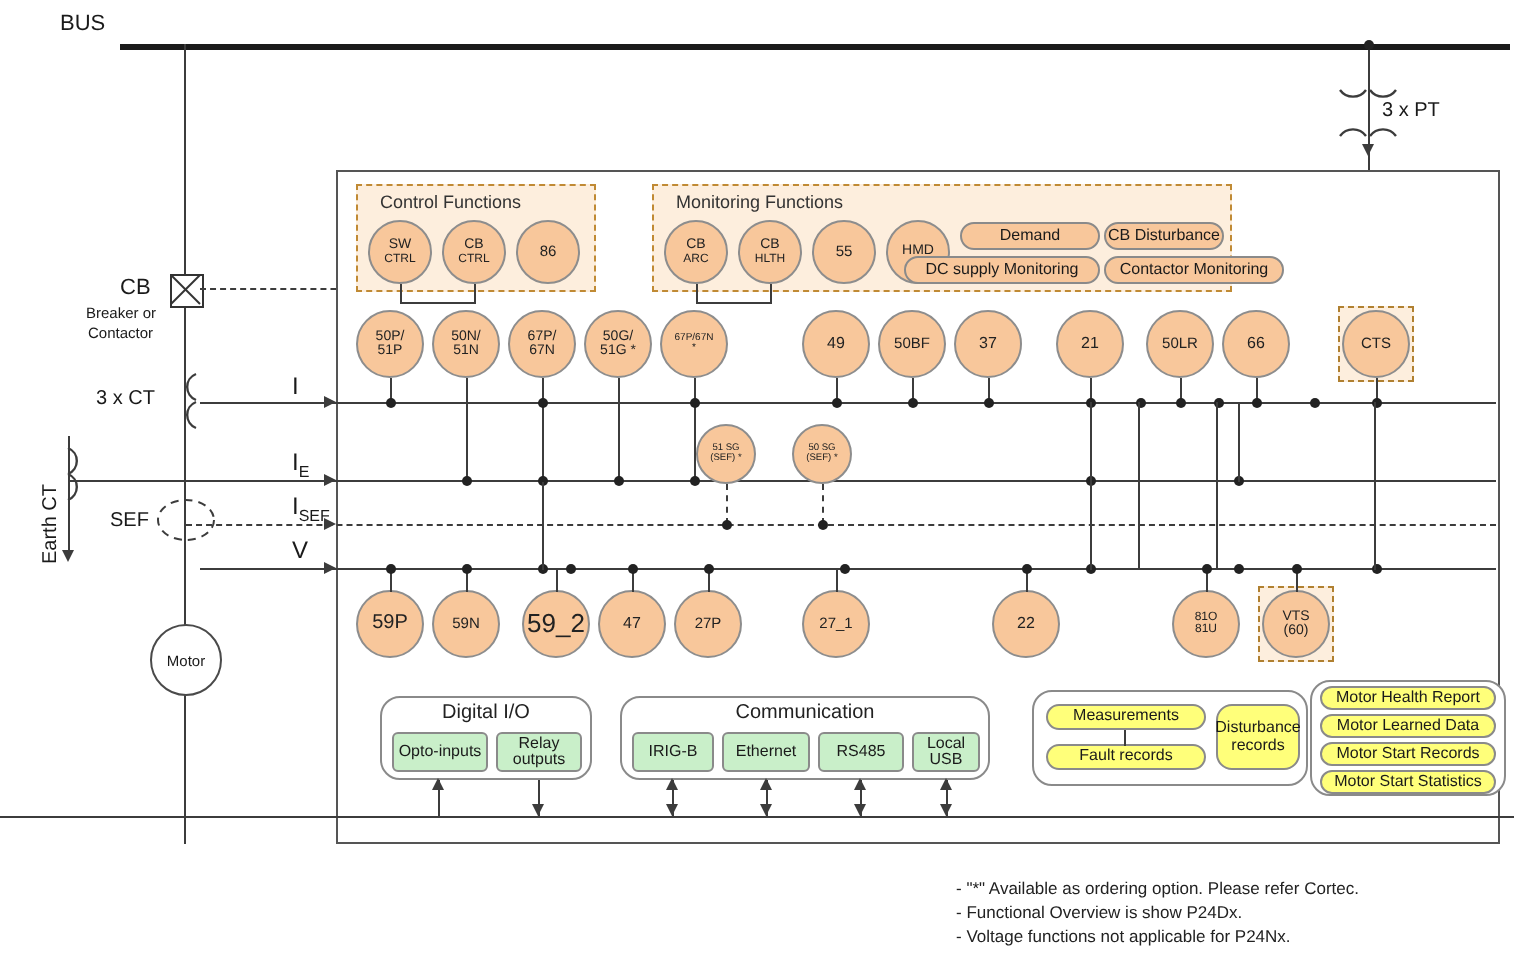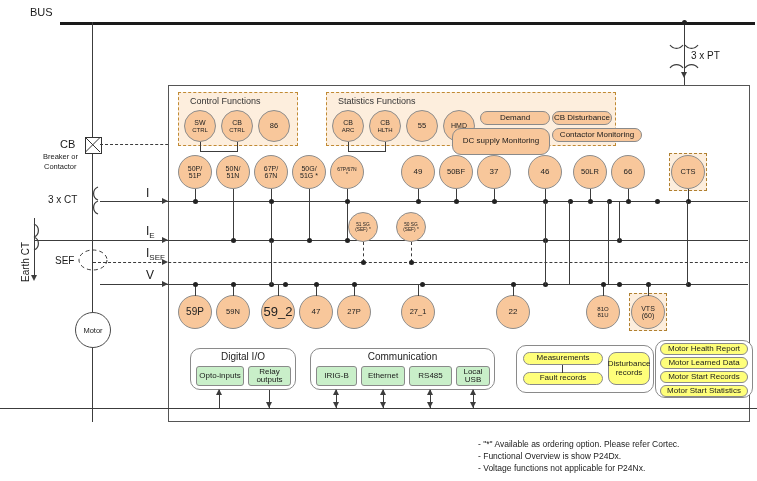--- a/index.html
+++ b/index.html
@@ -144,21 +144,21 @@
     <span style="font-size:6px;">CTRL</span>
   </div>
   <div class="circ" style="left:258px;top:110px;width:32px;height:32px;font-size:7.5px;">
     <span>86</span>
   </div>
   <div class="ln vln" style="left:200px;top:142px;height:10px;"></div>
   <div class="ln vln" style="left:237px;top:142px;height:10px;"></div>
   <div class="ln hln" style="left:200px;top:151px;width:38px;"></div>
 
   <div class="dbox" style="left:326px;top:92px;width:290px;height:54px;"></div>
-  <div class="dbox-t" style="left:338px;top:96px;">Statistics Functions</div>
+  <div class="dbox-t" style="left:338px;top:96px;">Monitoring Functions</div>
 
   <div class="circ" style="left:332px;top:110px;width:32px;height:32px;font-size:7px;">
     <span>CB</span>
     <span style="font-size:6px;">ARC</span>
   </div>
   <div class="circ" style="left:369px;top:110px;width:32px;height:32px;font-size:7px;">
     <span>CB</span>
     <span style="font-size:6px;">HLTH</span>
   </div>
   <div class="circ" style="left:406px;top:110px;width:32px;height:32px;font-size:7.5px;">
@@ -167,21 +167,21 @@
   <div class="circ" style="left:443px;top:110px;width:32px;height:32px;font-size:7px;">
     <span>HMD</span>
   </div>
 
   <div class="pill pill-or" style="left:480px;top:111px;width:70px;height:14px;">
     <span>Demand</span>
   </div>
   <div class="pill pill-or" style="left:552px;top:111px;width:60px;height:14px;">
     <span>CB Disturbance</span>
   </div>
-  <div class="pill pill-or" style="left:452px;top:128px;width:98px;height:27px;">
+  <div class="pill pill-or" style="left:452px;top:128px;width:98px;height:14px;">
     <span>DC supply Monitoring</span>
   </div>
   <div class="pill pill-or" style="left:552px;top:128px;width:90px;height:14px;">
     <span>Contactor Monitoring</span>
   </div>
   <div class="ln vln" style="left:348px;top:142px;height:10px;"></div>
   <div class="ln vln" style="left:385px;top:142px;height:10px;"></div>
   <div class="ln hln" style="left:348px;top:151px;width:38px;"></div>
 
   <div class="circ" style="left:178px;top:155px;width:34px;height:34px;font-size:7px;">
@@ -207,21 +207,21 @@
   <div class="circ" style="left:401px;top:155px;width:34px;height:34px;font-size:8px;">
     <span>49</span>
     </div>
   <div class="circ" style="left:439px;top:155px;width:34px;height:34px;font-size:7.5px;">
     <span>50BF</span>
     </div>
   <div class="circ" style="left:477px;top:155px;width:34px;height:34px;font-size:8px;">
     <span>37</span>
     </div>
   <div class="circ" style="left:528px;top:155px;width:34px;height:34px;font-size:8px;">
-    <span>46</span>
+    <span>21</span>
     </div>
   <div class="circ" style="left:573px;top:155px;width:34px;height:34px;font-size:7.5px;">
     <span>50LR</span>
     </div>
   <div class="circ" style="left:611px;top:155px;width:34px;height:34px;font-size:8px;">
     <span>66</span>
     </div>
   <div class="dbox-plain" style="left:669px;top:153px;width:38px;height:38px;background:#fdeedd;"></div>
   <div class="circ" style="left:671px;top:155px;width:34px;height:34px;font-size:7.5px;align-items:center;">
     <span>CTS</span>

